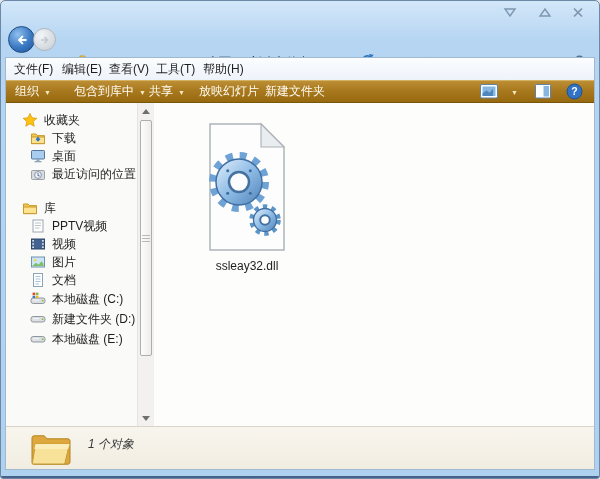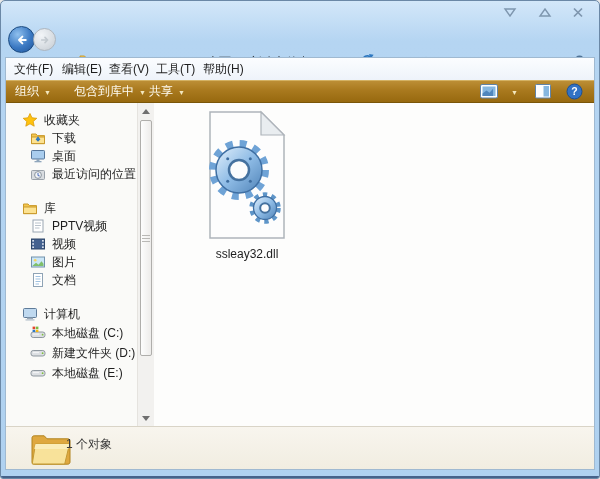--- a/index.html
+++ b/index.html
@@ -55,27 +55,27 @@
   .sb{position:absolute;left:131px;top:45px;bottom:43px;width:17px;background:#F2F1EF;border-left:1px solid #E5E3DF;box-sizing:border-box;}
   .sb .up,.sb .dn{position:absolute;left:0;right:0;height:16px;display:flex;align-items:center;justify-content:center;}
   .sb .up{top:0;} .sb .dn{bottom:0;}
   .tri-up{width:0;height:0;border-left:4px solid transparent;border-right:4px solid transparent;border-bottom:5px solid #6F6F6F;}
   .tri-dn{width:0;height:0;border-left:4px solid transparent;border-right:4px solid transparent;border-top:5px solid #6F6F6F;}
   .thumb{position:absolute;left:2px;right:2px;top:17px;height:234px;border:1px solid #AFAEAB;border-radius:2px;
     background:linear-gradient(90deg,#FDFDFD,#EDECEA);display:flex;align-items:center;justify-content:center;}
   .grip{width:8px;height:7px;background:repeating-linear-gradient(#B9B8B5 0 1px,transparent 1px 3px);}
 
   .main{position:absolute;left:148px;top:45px;right:0;bottom:43px;background:#FDFDFC;}
-  .fileitem{position:absolute;left:45px;top:7px;width:96px;text-align:center;cursor:default;}
+  .fileitem{position:absolute;left:45px;top:19px;width:96px;text-align:center;cursor:default;}
   .filelbl{margin-top:4px;color:#1e1e1e;}
 
   
   .details{position:absolute;left:0;right:0;bottom:0;height:43px;box-sizing:border-box;
     background:linear-gradient(#F8F5EE,#F1EDE1);border-top:1px solid #D9D4C7;}
-  .dtxt{position:absolute;left:60px;top:9px;color:#3A3A3A;}
+  .dtxt{position:absolute;left:82px;top:9px;color:#3A3A3A;font-style:italic;}
 </style>
 </head>
 <body>
 
 <div class="win">
 
   <div class="titlebar">
     <div class="tbtn" style="left:502px">
       <svg width="14" height="11" viewBox="0 0 14 11">
           <polygon points="2,2 12,2 7,9" fill="none" stroke="#7E96AE" stroke-width="1.4"></polygon>
@@ -140,20 +140,22 @@
       <span class="mitem" style="left:56px">编辑(E)</span>
       <span class="mitem" style="left:103px">查看(V)</span>
       <span class="mitem" style="left:150px">工具(T)</span>
       <span class="mitem" style="left:197px">帮助(H)</span>
     </div>
 
     <div class="toolbar">
       <span class="titem" style="left:9px"><span>组织</span><span class="arr">▼</span></span>
       <span class="titem" style="left:68px"><span>包含到库中</span><span class="arr">▼</span></span>
       <span class="titem" style="left:143px"><span>共享</span><span class="arr">▼</span></span>
+      <span class="titem" style="left:193px"><span>放映幻灯片</span></span>
+      <span class="titem" style="left:259px"><span>新建文件夹</span></span>
 
       <svg class="tico" style="left:474px" width="18" height="15" viewBox="0 0 18 15">
         <rect x="0.5" y="0.5" width="17" height="13.5" rx="1.5" fill="#FDFEFF" stroke="#5F83A8"></rect>
         <rect x="2.5" y="2.5" width="13" height="9.5" fill="#86B7E0"></rect>
         <path d="M2.5,9.5 l4,-3 3,2.3 3.5,-4 v7.2 h-10.5 z" fill="#4F86BD"></path>
       </svg>
       <span class="titem" style="left:500px"><span class="arr">▼</span></span>
       <svg class="tico" style="left:529px" width="16" height="15" viewBox="0 0 16 15">
         <rect x="0.5" y="0.5" width="15" height="13.5" rx="1" fill="#FDFEFF" stroke="#5F83A8"></rect>
         <rect x="8.5" y="2" width="5.5" height="10.5" fill="#86B7E0"></rect>
@@ -237,28 +239,20 @@
         <svg class="ic" width="16" height="16" viewBox="0 0 16 16">
           <rect x="3.5" y="1.5" width="9" height="13" fill="#FFFFFF" stroke="#8FA3B5"></rect>
           <line x1="5.5" y1="4.5" x2="10.5" y2="4.5" stroke="#9FC1E0"></line>
             <line x1="5.5" y1="7" x2="10.5" y2="7" stroke="#9FC1E0"></line>
             <line x1="5.5" y1="9.5" x2="10.5" y2="9.5" stroke="#9FC1E0"></line>
             <line x1="5.5" y1="12" x2="9" y2="12" stroke="#9FC1E0"></line>
         </svg>
         <span class="lbl">文档</span>
       </div>
 
-      <div class="row l0 gap">
-        <svg class="ic" width="16" height="16" viewBox="0 0 16 16">
-          <rect x="1.5" y="2.5" width="13" height="9" rx="1" fill="#BFD9F0" stroke="#5E7B99"></rect>
-          <rect x="5" y="11.5" width="6" height="1.6" fill="#98A8B8"></rect>
-            <rect x="3.5" y="13.3" width="9" height="1.2" fill="#AEBBC8"></rect>
-        </svg>
-        <span class="lbl">计算机</span>
-      </div>
       <div class="row l1 h20">
         <svg class="ic" width="16" height="16" viewBox="0 0 16 16">
           <rect x="1" y="7" width="14" height="5.5" rx="2.2" fill="#DCDFE2" stroke="#8E979F"></rect>
           <rect x="3" y="8.6" width="6" height="1" fill="#F4F6F8"></rect>
             <circle cx="12.6" cy="9.7" r="0.9" fill="#7FBF3F"></circle>
           <rect x="2.6" y="1.6" width="2.6" height="2.6" fill="#E4452B"></rect>
             <rect x="5.8" y="1.6" width="2.6" height="2.6" fill="#7CBB42"></rect>
           <rect x="2.6" y="4.8" width="2.6" height="2.2" fill="#2E78C8"></rect>
             <rect x="5.8" y="4.8" width="2.6" height="2.2" fill="#F2B711"></rect>
         </svg>

